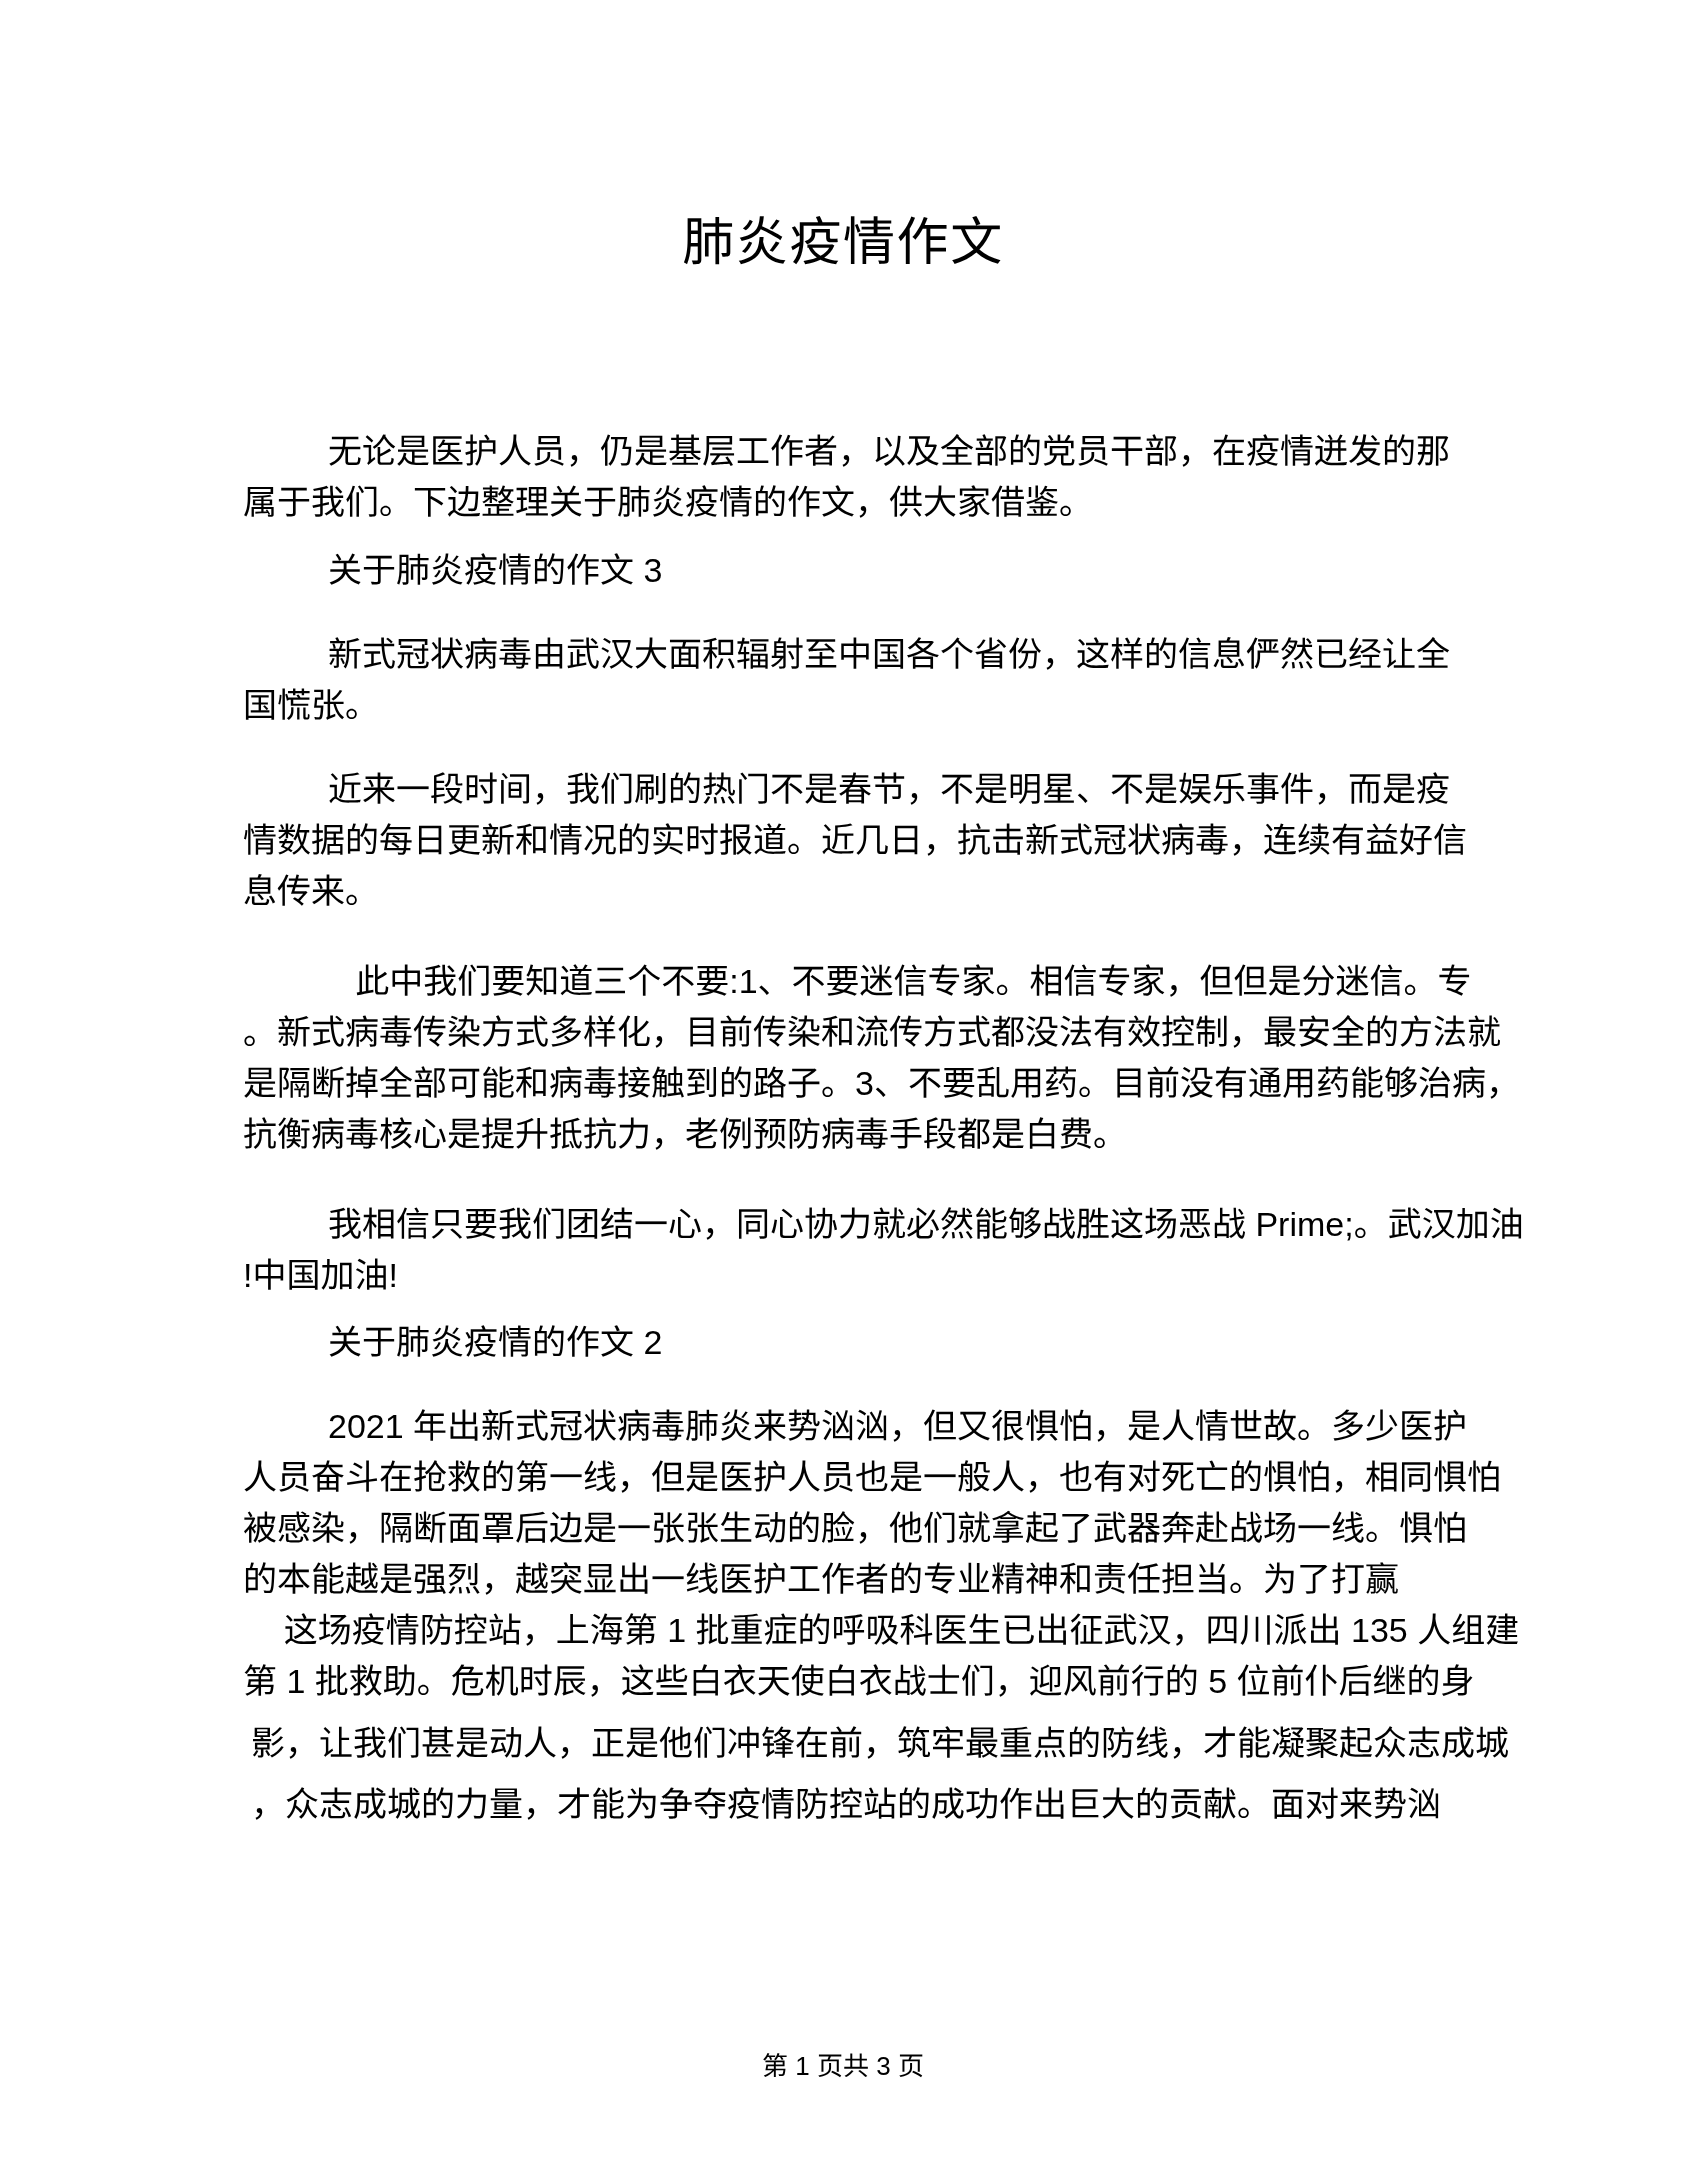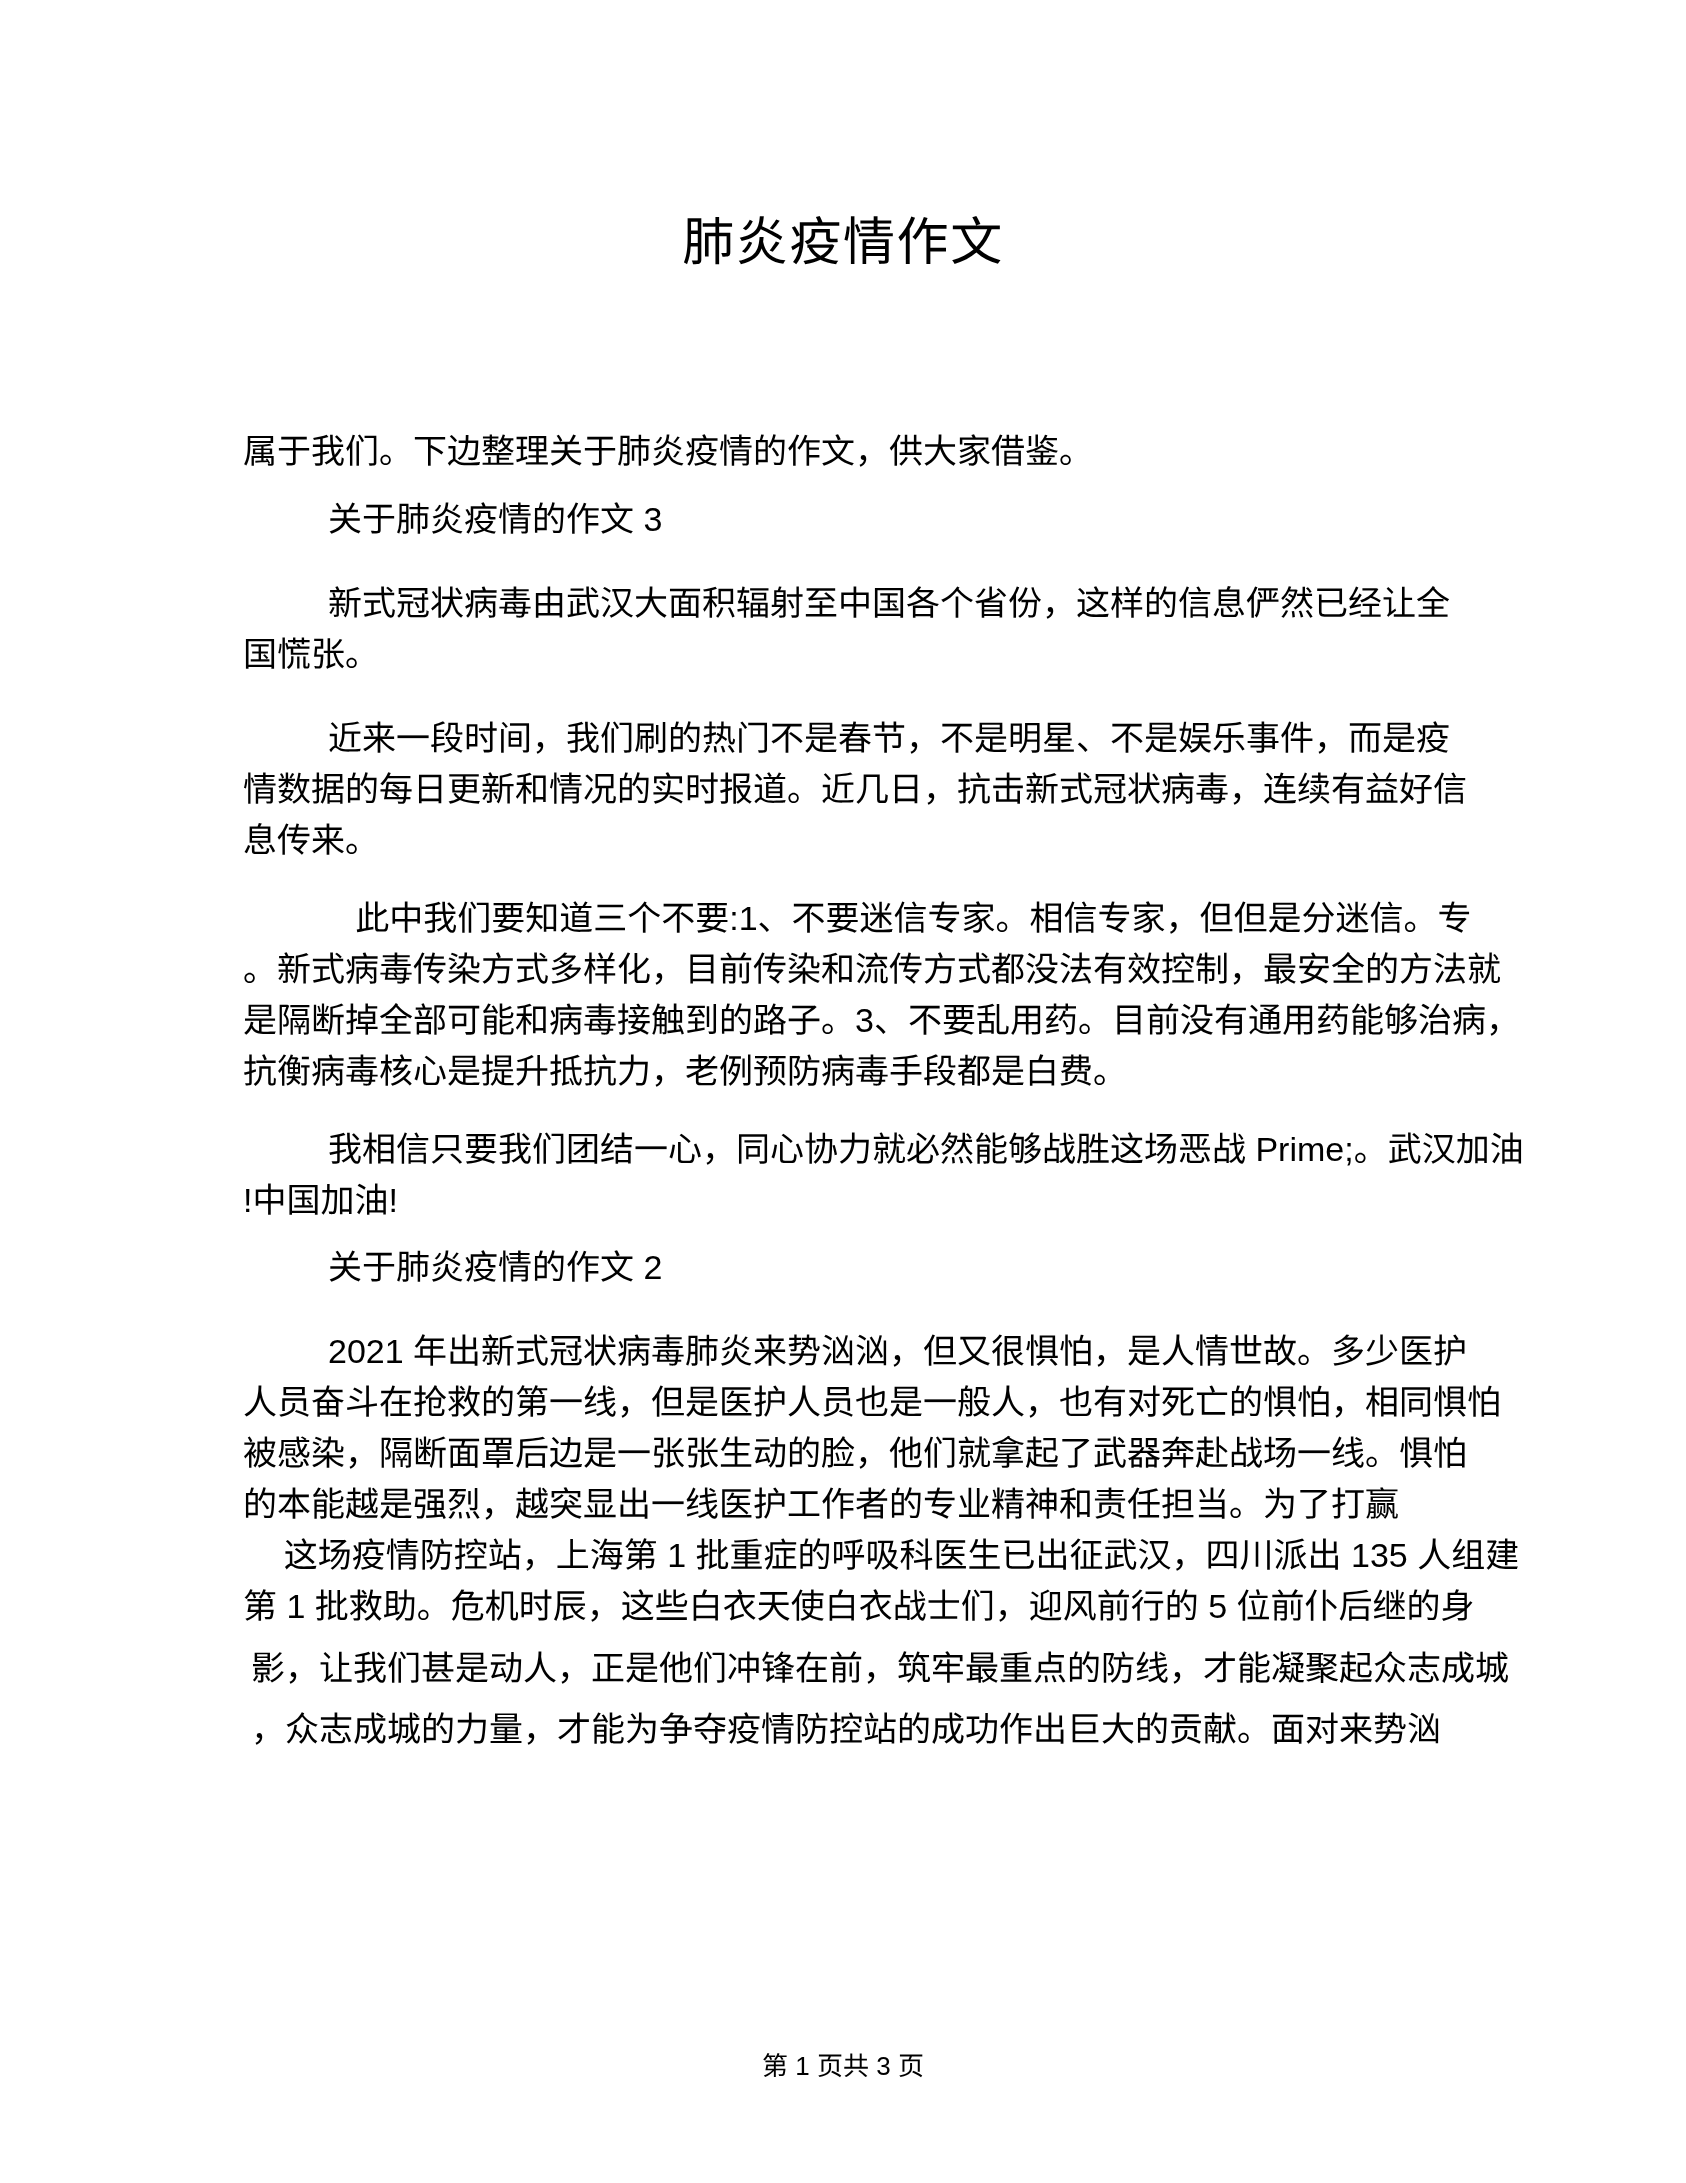--- a/index.html
+++ b/index.html
@@ -34,21 +34,21 @@
     white-space: nowrap;
   }
   .doc-body {
     font-size: 34px;
     line-height: 51px;
   }
   .block { margin: 0; }
   .sp-first { margin-top: 0; }
   .sp-none  { margin-top: 0; }
   .sp-sm    { margin-top: 16.5px; }
-  .sp-md    { margin-top: 27px; }
+  .sp-md    { margin-top: 39px; }
   .sp-lg    { margin-top: 33px; }
   .line {
     white-space: nowrap;
     height: 51px;
   }
   .gap-xl { margin-top: 52px; }
   .gap-xs { margin-top: 10.7px; margin-left: 8px; }
   .page-footer {
     position: absolute;
     top: 2048px;
@@ -60,20 +60,21 @@
   }
 </style>
 </head>
 <body>
 
 <div class="page">
   <h1 class="doc-title">肺炎疫情作文</h1>
 
   <main class="doc-body">
       <div class="block sp-first">
+        <div class="line" style="text-indent: 2.5em;">无论是医护人员，仍是基层工作者，以及全部的党员干部，在疫情迸发的那</div>
         <div class="line">属于我们。下边整理关于肺炎疫情的作文，供大家借鉴。</div>
       </div>
       <div class="block sp-sm">
         <div class="line" style="text-indent: 2.5em;">关于肺炎疫情的作文 3</div>
       </div>
       <div class="block sp-lg">
         <div class="line" style="text-indent: 2.5em;">新式冠状病毒由武汉大面积辐射至中国各个省份，这样的信息俨然已经让全</div>
         <div class="line">国慌张。</div>
       </div>
       <div class="block sp-lg">

